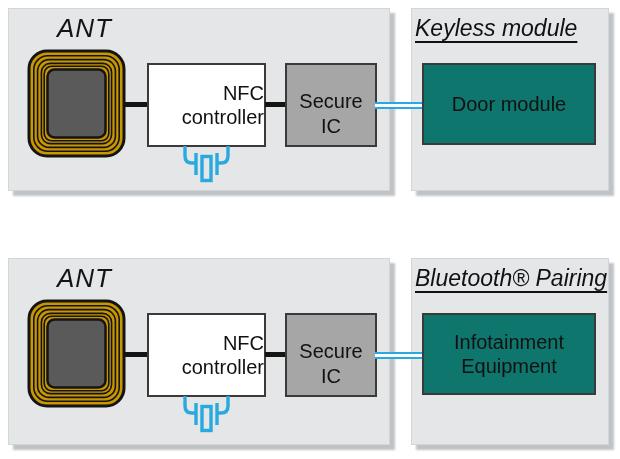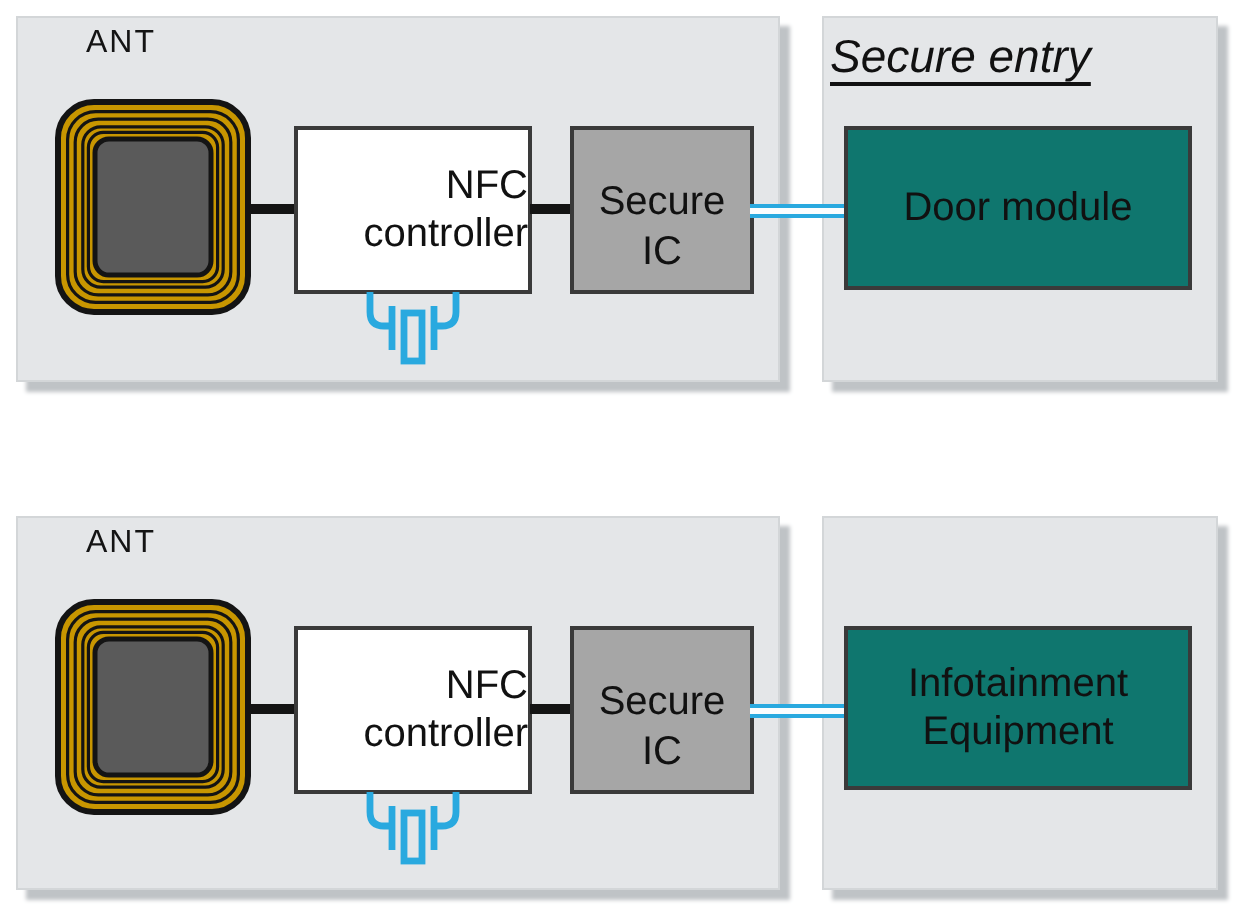--- a/index.html
+++ b/index.html
@@ -10,21 +10,21 @@
   .row{position:absolute;left:0;width:620px;}
   .row1{top:8px;height:183px;}
   .row2{top:258px;height:187px;}
   .panel{
     position:absolute;top:0;background:#E4E6E8;border:1px solid #D3D6D8;
     box-shadow:5px 5px 2px #BFC3C6;box-sizing:border-box;
   }
   .panel-left{left:8px;width:382px;height:100%;}
   .panel-right{left:411px;width:198px;height:100%;}
   .ant-label{
-    position:absolute;left:34px;top:4px;font-size:16px;
+    position:absolute;left:48px;top:4px;font-size:26px;font-style:italic;
     letter-spacing:1px;color:#141414;
   }
   .antenna{position:absolute;left:18px;top:40px;width:99px;height:109px;}
   .crystal{position:absolute;left:172px;top:137px;width:51px;height:40px;}
   .wire{position:absolute;top:93px;height:5px;background:#141414;}
   .wire1{left:116px;width:24px;}
   .wire2{left:256px;width:22px;}
   .box{
     position:absolute;border:2px solid #3A3A3A;box-sizing:border-box;
     display:flex;align-items:center;justify-content:center;text-align:center;
@@ -81,21 +81,21 @@
           <path d="M4,0 V10 Q4,17 11,17 H15"></path>
           <path d="M15,7 V29"></path>
           <rect x="21" y="10.5" width="9" height="24"></rect>
           <path d="M36,7 V29"></path>
           <path d="M36,17 H40 Q47,17 47,10 V0"></path>
         </g>
       </svg>
     </div>
 
     <div class="panel panel-right">
-      <div class="panel-title">Secure entry</div>
+      <div class="panel-title">Keyless module</div>
       <div class="box target-box">
         <span>Door module</span>
       </div>
     </div>
 
     <div class="bus-link"></div>
   </section>
 
   <section class="row row2">
     <div class="panel panel-left">
@@ -127,20 +127,21 @@
           <path d="M4,0 V10 Q4,17 11,17 H15"></path>
           <path d="M15,7 V29"></path>
           <rect x="21" y="10.5" width="9" height="24"></rect>
           <path d="M36,7 V29"></path>
           <path d="M36,17 H40 Q47,17 47,10 V0"></path>
         </g>
       </svg>
     </div>
 
     <div class="panel panel-right">
+      <div class="panel-title">Bluetooth® Pairing</div>
       <div class="box target-box">
         <span>Infotainment Equipment</span>
       </div>
     </div>
 
     <div class="bus-link"></div>
   </section>
 
 </div>
 

